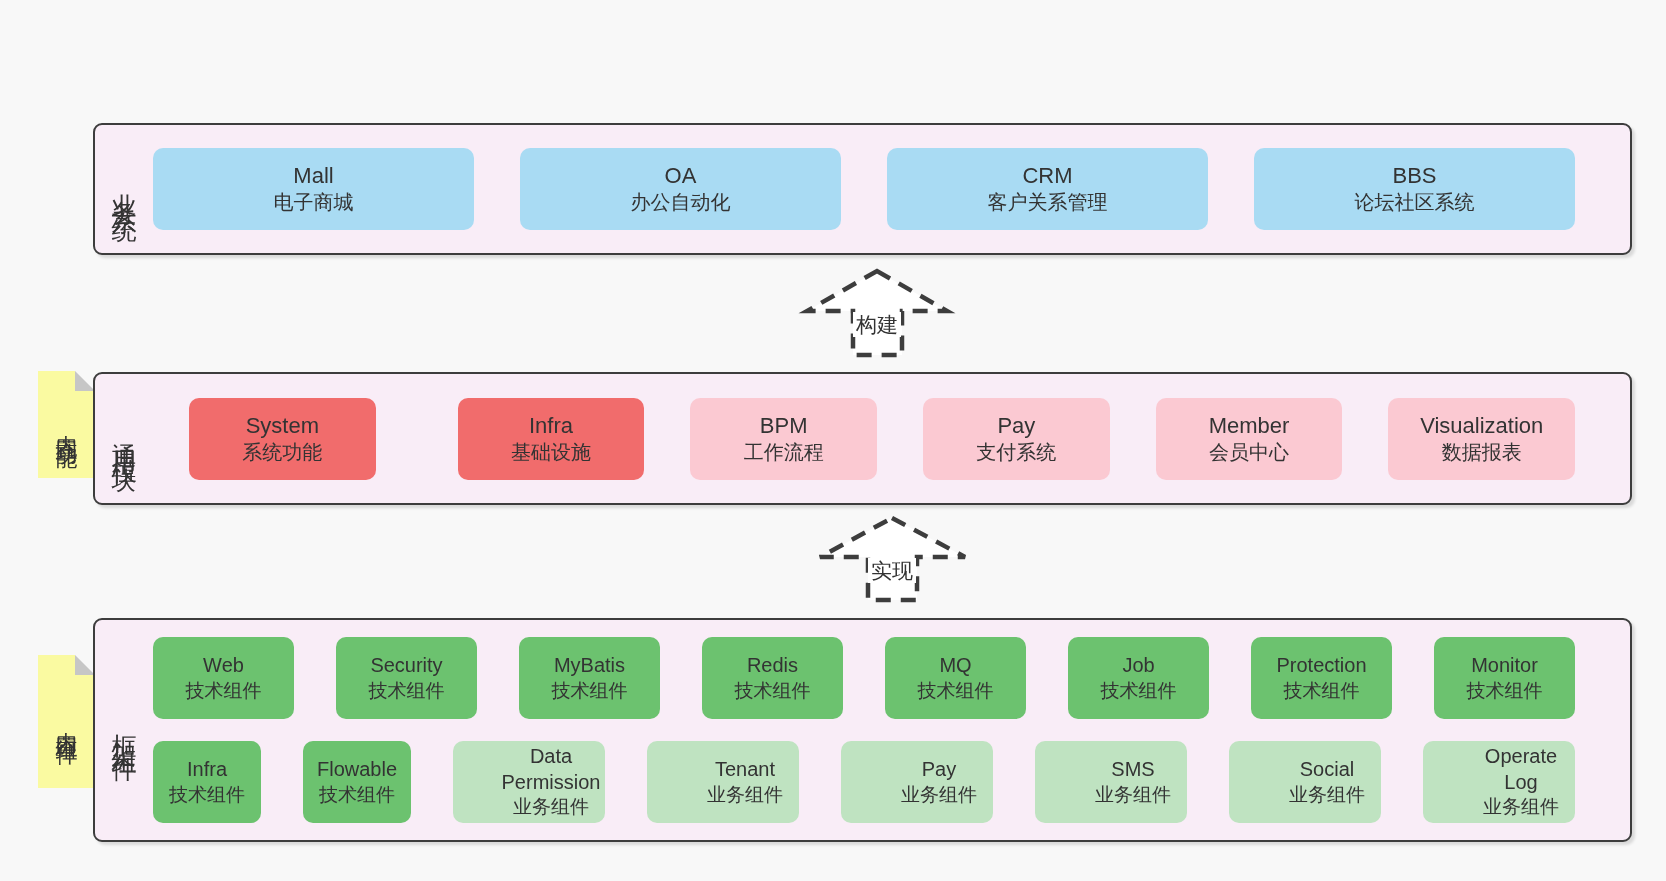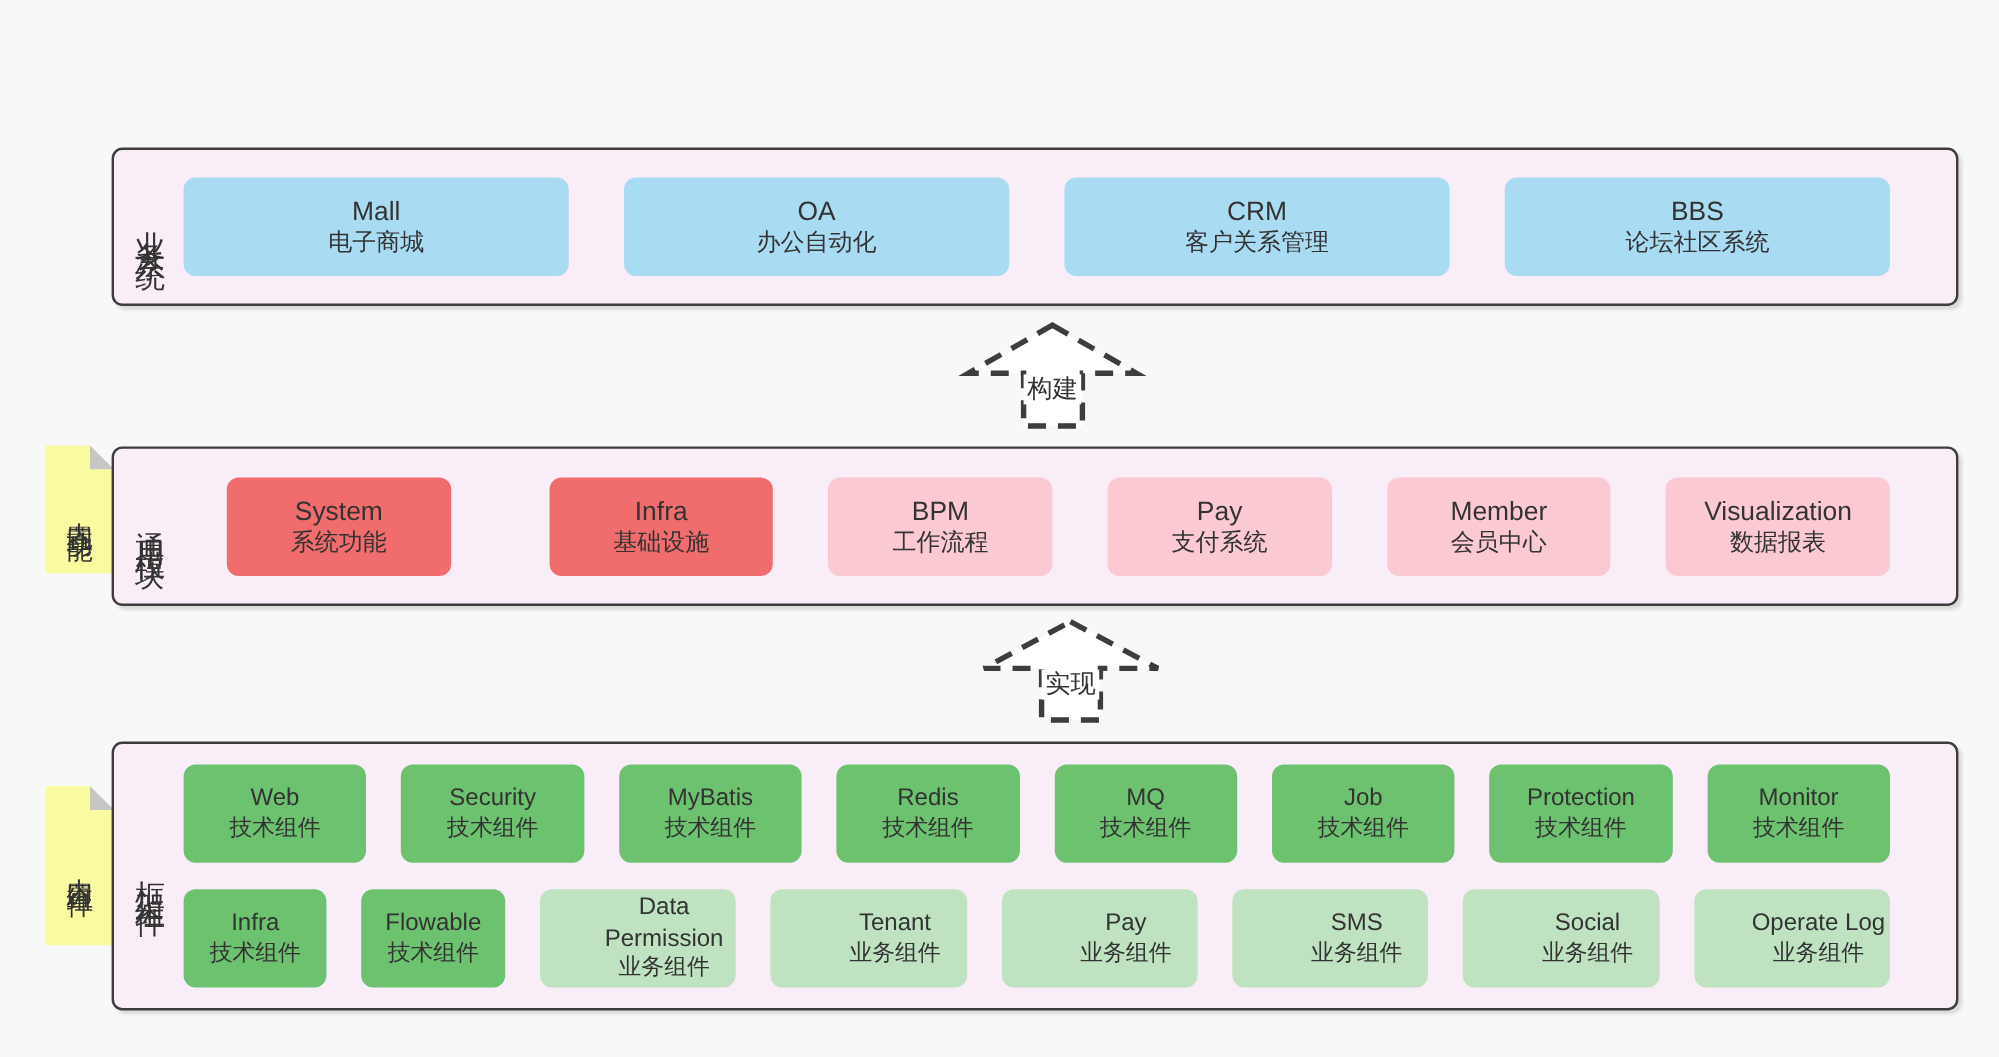--- a/index.html
+++ b/index.html
@@ -24,21 +24,21 @@
   .layer-label span{
     writing-mode:vertical-rl;text-orientation:upright;
     font-size:25px;letter-spacing:8px;color:var(--text);line-height:1;
   }
   .layer-content{
     flex:1;display:flex;flex-direction:column;justify-content:center;
     gap:22px;padding-right:55px;
   }
   .row{display:flex;}
   .row-6{gap:46px;}
-  .row-8{gap:29px;justify-content:flex-end;}
+  .row-8{gap:42px;justify-content:flex-end;}
   
   .box{
     flex:1;height:82px;border-radius:10px;
     display:flex;flex-direction:column;align-items:center;justify-content:center;
     text-align:center;line-height:1.28;
   }
   .row-6 .box .en{font-size:22px;}
   .row-6 .box .zh{font-size:20px;}
   .row-8 .box .en{font-size:20px;}
   .row-8 .box .zh{font-size:19px;font-family:Liberation Serif, serif;}

